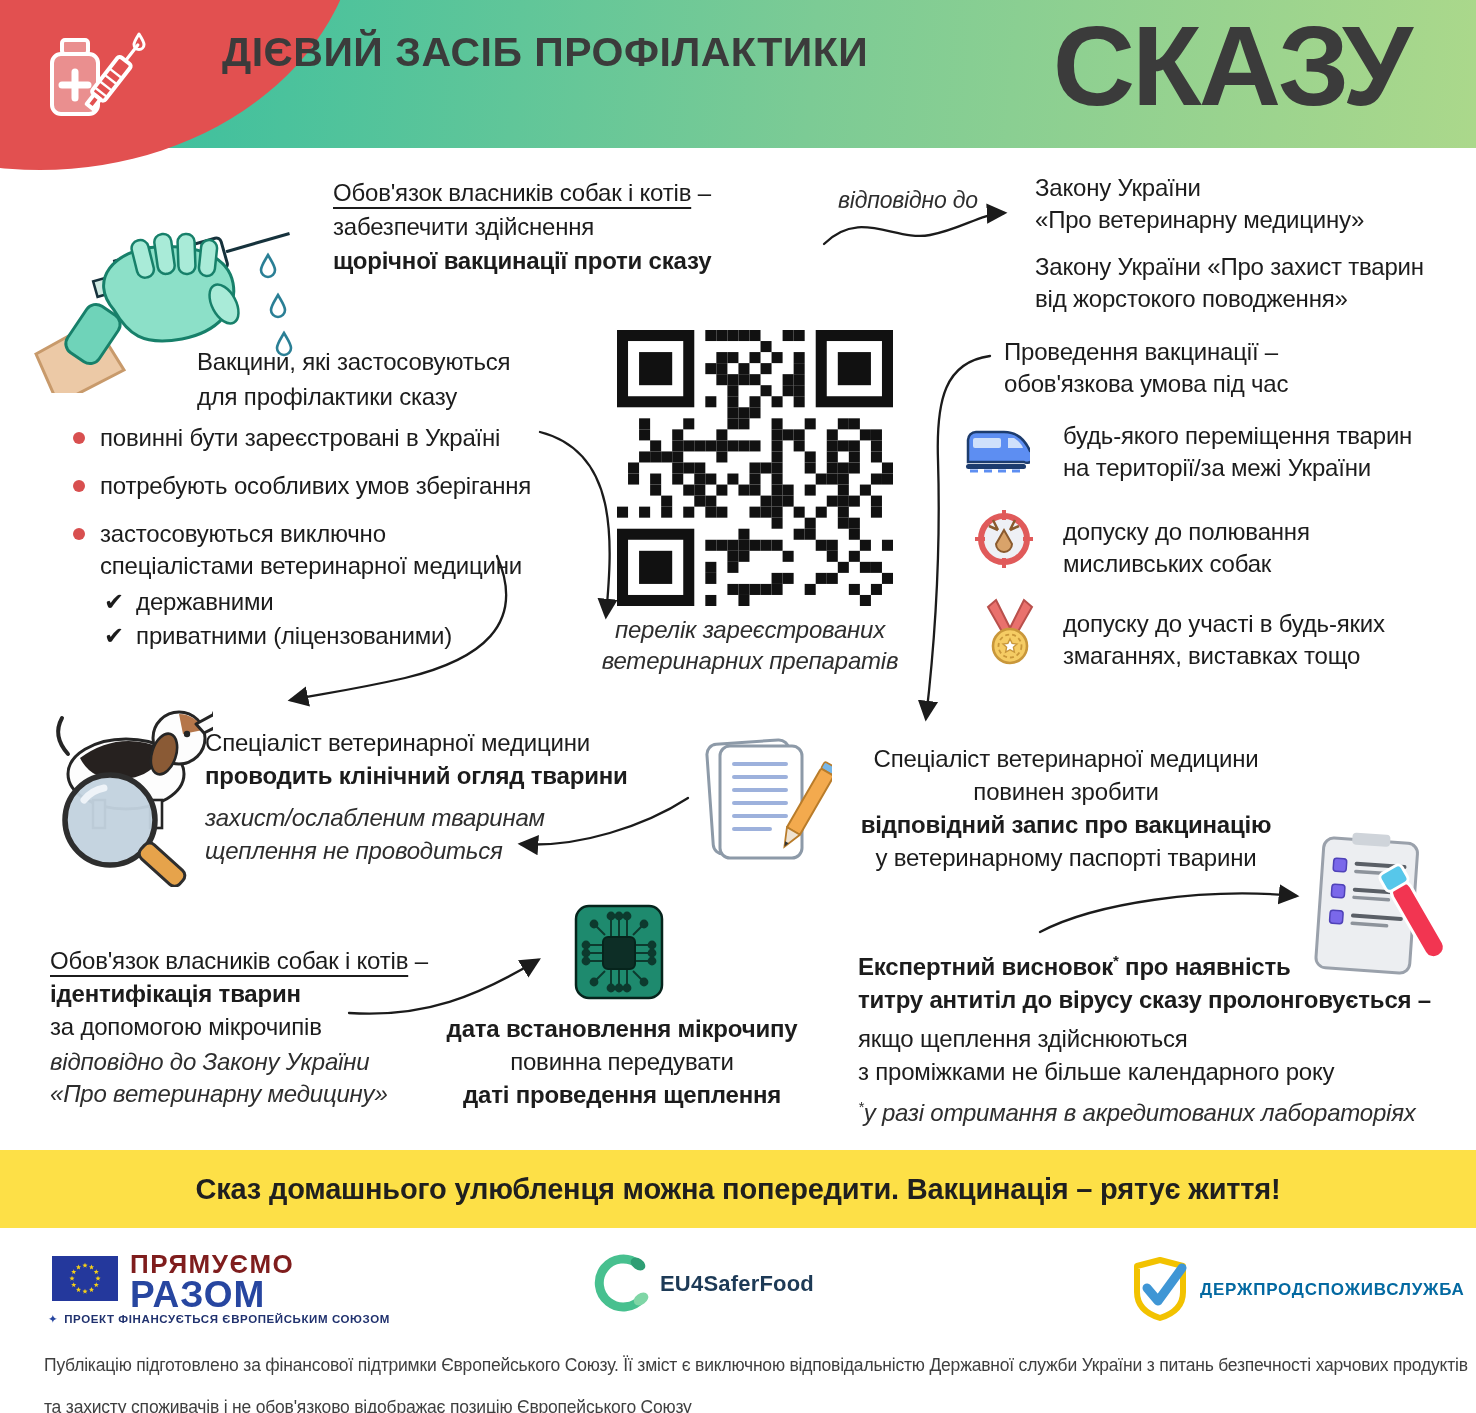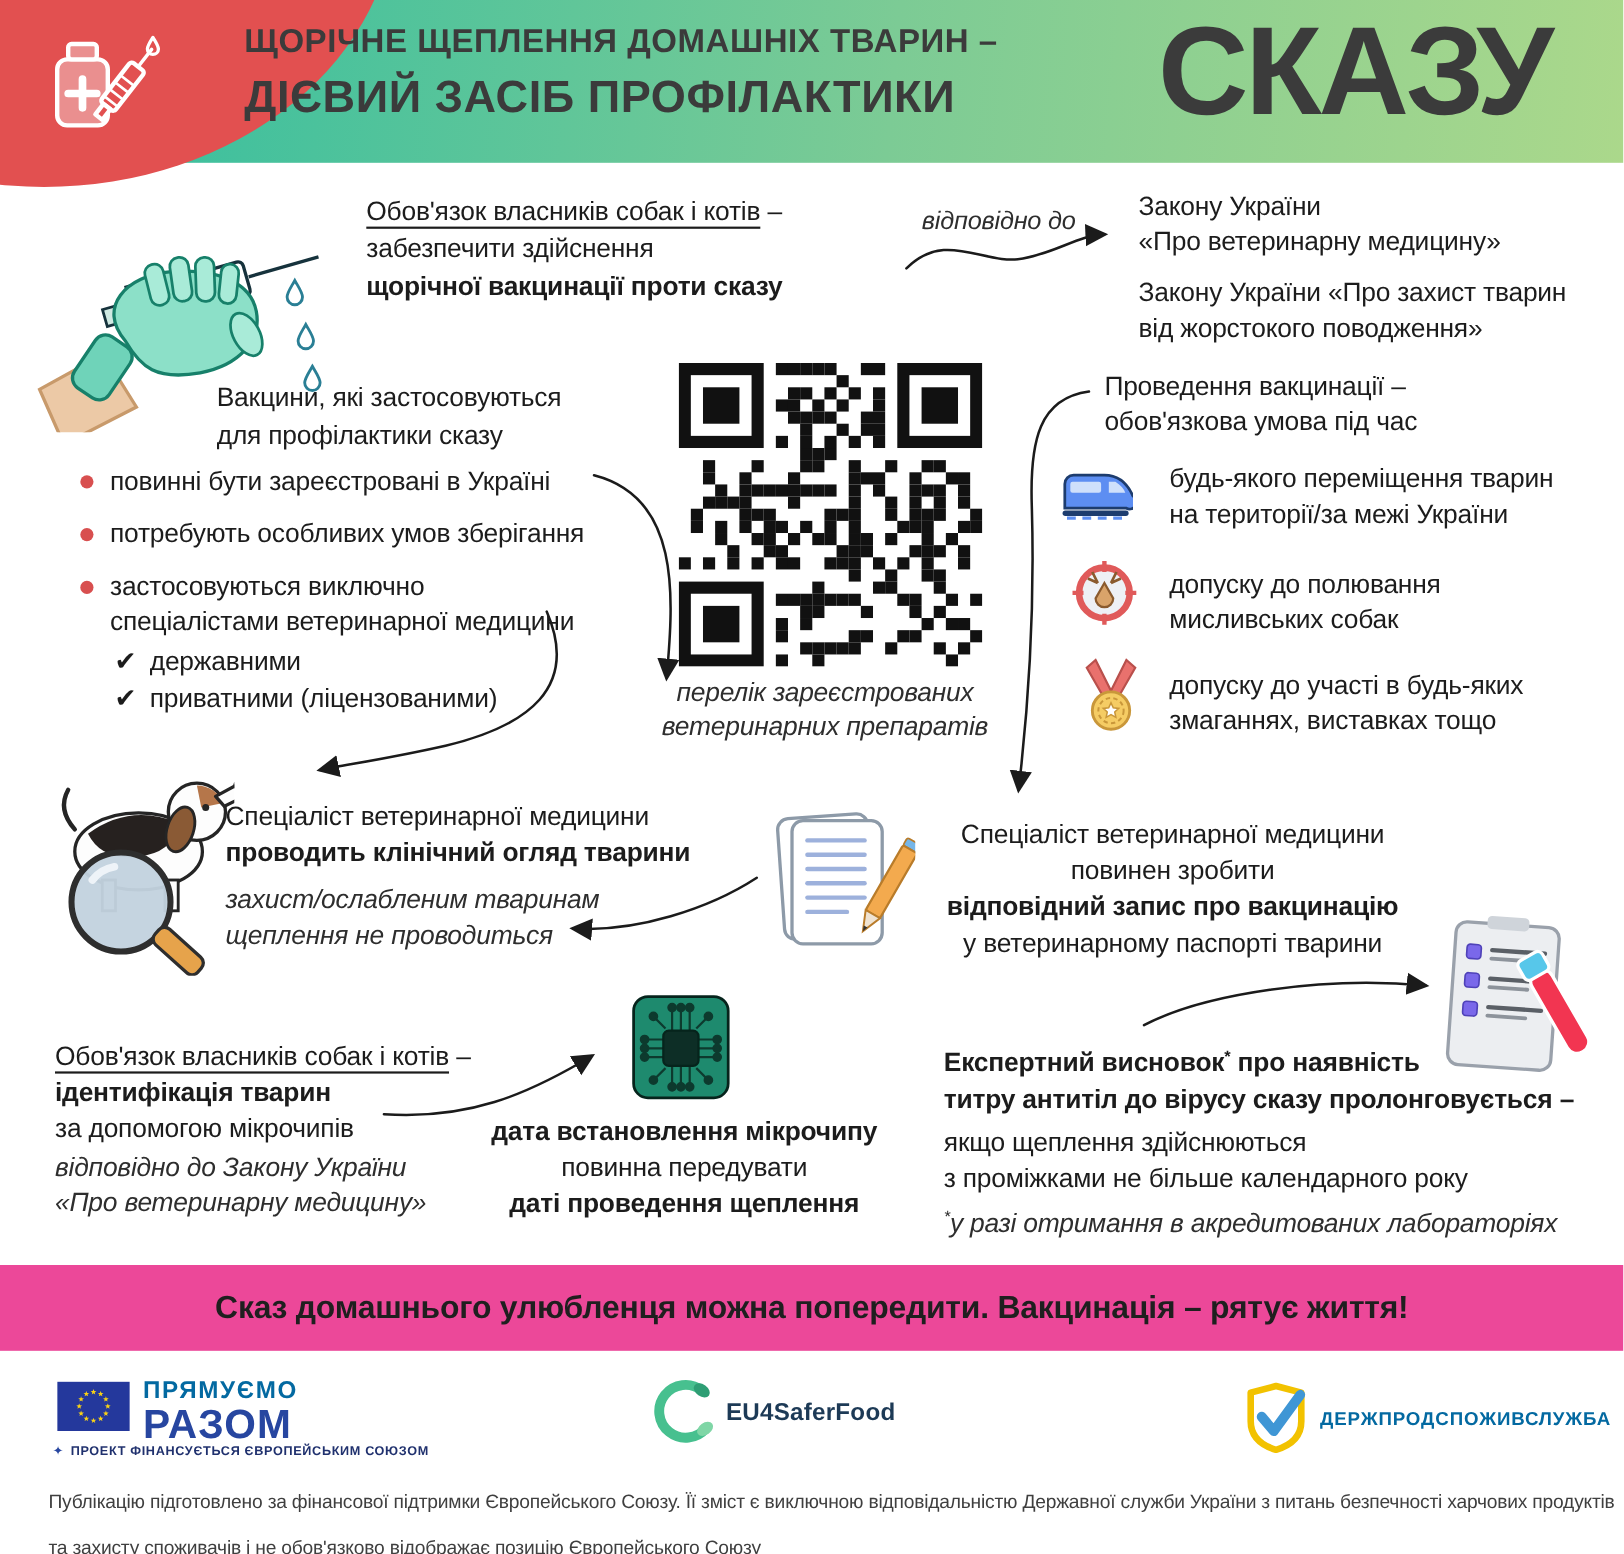--- a/index.html
+++ b/index.html
@@ -19,26 +19,26 @@
   .title-block{position:absolute;left:222px;top:20px;z-index:3;color:#3b3b3b;}
   .title-l1{font-size:30px;font-weight:700;letter-spacing:.5px;line-height:36px;}
   .title-l2{font-size:41px;font-weight:700;letter-spacing:.5px;line-height:48px;margin-top:8px;}
   .title-big{position:absolute;right:66px;top:6px;font-size:114px;font-weight:700;letter-spacing:-3px;
              line-height:120px;color:#3b3b3b;z-index:3;}
   .dot{width:12px;height:12px;border-radius:50%;background:#d84f4f;display:inline-block;
        margin-right:15px;flex:none;margin-top:10px;}
   .bullet{display:flex;}
   .chk{display:flex;align-items:flex-start;}
   .ck{font-size:24px;font-weight:700;margin-right:12px;line-height:32px;}
-  .banner{position:absolute;left:0;top:1150px;width:1476px;height:78px;background:#ec4899;
+  .banner{position:absolute;left:0;top:1150px;width:1476px;height:78px;background:#fde047;
           display:flex;align-items:center;justify-content:center;z-index:3;}
   .banner-text{font-size:29px;font-weight:700;color:#1f1f1f;letter-spacing:-0.2px;}
   .arrows{position:absolute;left:0;top:0;width:1476px;height:1413px;pointer-events:none;z-index:4;}
   .fine{font-size:17.5px;line-height:26px;color:#3f3f3f;letter-spacing:-0.2px;margin-top:16px;}
-  .eu-line1{font-size:22px;font-weight:700;color:#0369a1;letter-spacing:1.5px;line-height:24px;}
+  .eu-line1{font-size:26px;font-weight:700;color:#7f1d1d;letter-spacing:1.5px;line-height:24px;}
   .eu-line2{font-size:37px;font-weight:700;color:#2746a0;letter-spacing:1px;line-height:38px;}
   .eu-fund{font-size:11.5px;font-weight:700;color:#20316e;letter-spacing:.6px;}
   .eu4{font-size:22px;font-weight:700;color:#1d3a56;letter-spacing:.2px;}
   .dpss{font-size:17px;font-weight:700;color:#0369a1;letter-spacing:.8px;}
   sup{font-size:15px;}
 </style>
 </head>
 <body>
 
 <div class="poster">
@@ -53,21 +53,20 @@
       <g transform="rotate(-52 76 64)">
         <rect x="52" y="56" width="46" height="16" rx="3" fill="#e25050"></rect>
         <path d="M58 58 v12 M66 58 v12 M74 58 v12 M82 58 v12" stroke-width="2.4"></path>
         <path d="M98 64 h20" stroke-width="3.2"></path>
         <rect x="40" y="60" width="12" height="8" fill="#e25050"></rect>
       </g>
       <path d="M103 20 c3.5 5.5 5 8 5 10.5 a5 5 0 1 1 -10 0 c0 -2.5 1.5 -5 5 -10.5 z" stroke-width="3"></path>
     </svg>
   </div>
   <div class="title-block">
-    <div class="title-l1 nw">ЩОРІЧНЕ ЩЕПЛЕННЯ ДОМАШНІХ ТВАРИН –</div>
     <div class="title-l2 nw">ДІЄВИЙ ЗАСІБ ПРОФІЛАКТИКИ</div>
   </div>
   <div class="title-big nw">СКАЗУ</div>
 
   <div class="abs" style="left:22px;top:158px;z-index:2">
     <svg width="300" height="235" viewBox="0 0 300 235">
       <path d="M14 196 l58 -32 l30 48 l-66 34 z" fill="#ecc9a6" stroke="#c89a6b" stroke-width="3"></path>
       <g transform="rotate(-16 150 130)">
         <path d="M212 110 h66" stroke="#16323c" stroke-width="3"></path>
         <rect x="110" y="94" width="100" height="32" rx="5" fill="#fff" stroke="#16323c" stroke-width="3"></rect>

